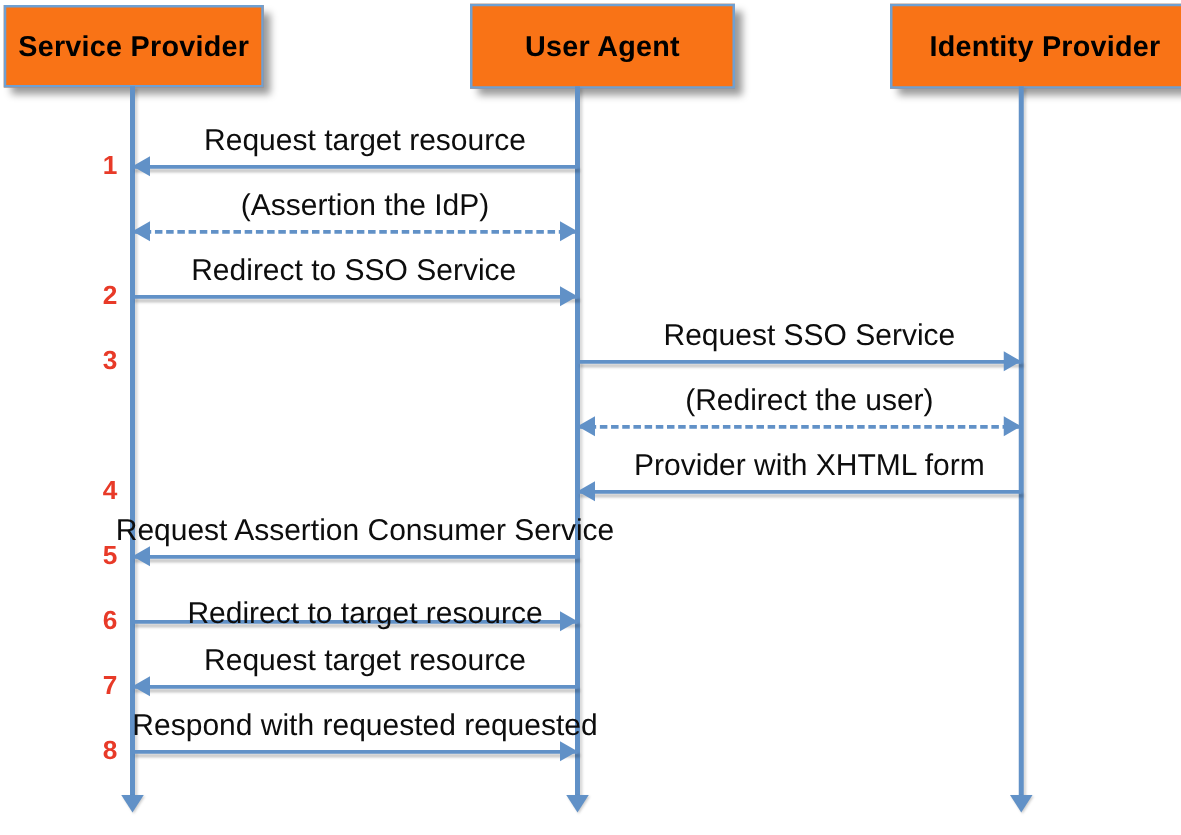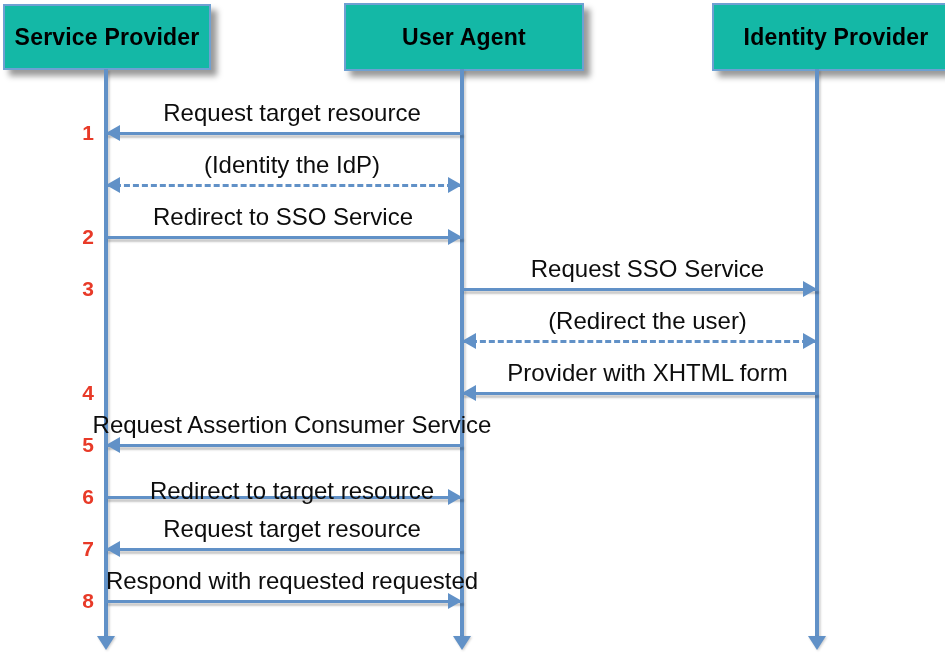--- a/index.html
+++ b/index.html
@@ -7,33 +7,33 @@
   .stage {
     position: relative;
     width: 945px;
     height: 668px;
     background: #ffffff;
     font-family: "Liberation Sans", sans-serif;
     overflow: hidden;
   }
   .actor-box {
     position: absolute;
-    background: #14b8a6;
+    background: #f97316;
     border: 2px solid var(--border-blue, #5B9BD5);
     box-shadow: 6px 6px 6px rgba(0,0,0,0.40);
     display: flex;
     align-items: center;
     justify-content: center;
     font-weight: bold;
     font-size: 23px;
     color: #000000;
     letter-spacing: 0.2px;
   }
   .actor-box.sp  { left: 3px;   top: 4px; width: 208px; height: 66px; }
-  .actor-box.ua  { left: 344px; top: 3px; width: 240px; height: 68px; }
+  .actor-box.ua  { left: 376px; top: 3px; width: 212px; height: 68px; }
   .actor-box.idp { left: 712px; top: 3px; width: 248px; height: 68px; }
 
   .lifeline {
     position: absolute;
     top: 69px;
     width: 4px;
     height: 568px;
     background: var(--blue, #6191C7);
     box-shadow: 2px 2px 2px rgba(0,0,0,0.15);
   }
@@ -111,21 +111,21 @@
   <div class="lifeline-head" style="left:808px"></div>
 
   <div>
       <div class="mline" style="left: 106px; top: 132px; width: 356px;"></div>
       <div class="mhead left" style="top: 125px; left: 106px;"></div>
       <div class="mlabel" style="left: 292px; top: 101px;">Request target resource</div>
       <div class="mnum" style="top: 119px;">1</div>
       <div class="mline dashed" style="left: 106px; top: 184px; width: 356px;"></div>
       <div class="mhead left" style="top: 177px; left: 106px;"></div>
       <div class="mhead right" style="top: 177px; left: 448px;"></div>
-      <div class="mlabel" style="left: 292px; top: 153px;">(Identity the IdP)</div>
+      <div class="mlabel" style="left: 292px; top: 153px;">(Assertion the IdP)</div>
       <div class="mline" style="left: 106px; top: 236px; width: 356px;"></div>
       <div class="mhead right" style="top: 229px; left: 448px;"></div>
       <div class="mlabel" style="left: 283px; top: 205px;">Redirect to SSO Service</div>
       <div class="mnum" style="top: 223px;">2</div>
       <div class="mline" style="left: 462px; top: 288px; width: 355px;"></div>
       <div class="mhead right" style="top: 281px; left: 803px;"></div>
       <div class="mlabel" style="left: 647.5px; top: 257px; text-align: right;">Request SSO Service</div>
       <div class="mnum" style="top: 275px;">3</div>
       <div class="mline dashed" style="left: 462px; top: 340px; width: 355px;"></div>
       <div class="mhead left" style="top: 333px; left: 462px;"></div>

